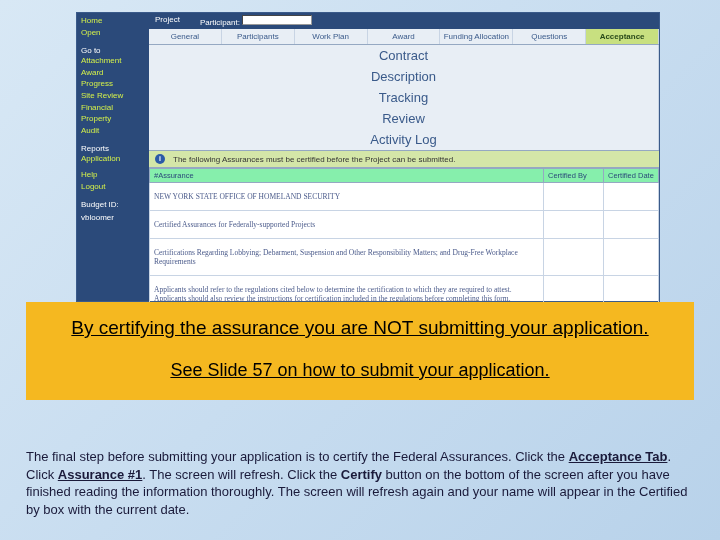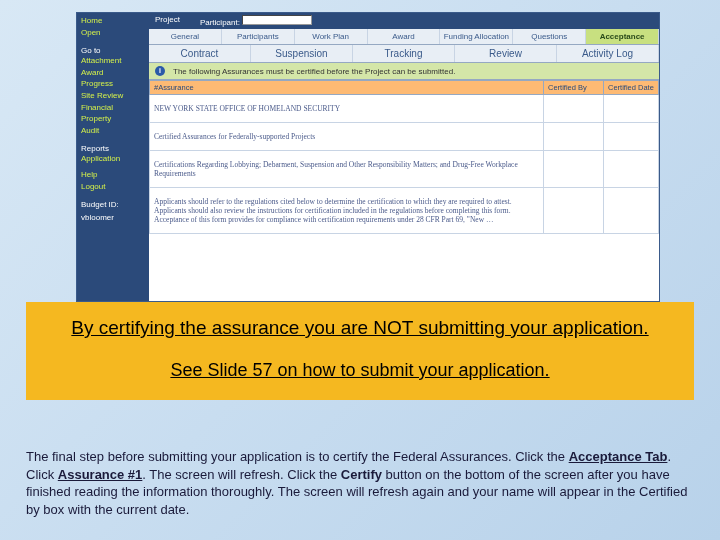--- a/index.html
+++ b/index.html
@@ -62,22 +62,23 @@
     height: 10px;
     display: inline-block;
   }
   .tabs {
     display: flex;
     font-size: 8px;
     border-bottom: 1px solid #95a8c2;
   }
   .tabs2 {
     display: flex;
-    font-size: 10px;
+    font-size: 13px;
     border-bottom: 1px solid #95a8c2;
+    flex-direction: column;
   }
   .tab {
     flex: 1;
     text-align: center;
     padding: 3px 2px;
     color: #3a5a8a;
     border-right: 1px solid #c8d4e4;
     background: #e8eef5;
     cursor: pointer;
   }
@@ -105,21 +106,21 @@
     text-align: center;
     line-height: 10px;
     font-weight: bold;
   }
   .assurance-table {
     width: 100%;
     font-size: 7.5px;
     border-collapse: collapse;
   }
   .assurance-table th {
-    background: #fdba74;
+    background: #86efac;
     color: #2b4a7a;
     padding: 2px 4px;
     text-align: left;
     border: 1px solid #95a8c2;
     font-weight: normal;
   }
   .assurance-table td {
     padding: 9px 4px;
     border: 1px solid #c8d4e4;
     color: #556080;
@@ -199,21 +200,21 @@
       <div class="tab">General</div>
       <div class="tab">Participants</div>
       <div class="tab">Work Plan</div>
       <div class="tab">Award</div>
       <div class="tab">Funding Allocation</div>
       <div class="tab">Questions</div>
       <div class="tab active">Acceptance</div>
     </div>
     <div class="tabs2">
       <div class="tab">Contract</div>
-      <div class="tab">Suspension</div>
+      <div class="tab">Description</div>
       <div class="tab">Tracking</div>
       <div class="tab">Review</div>
       <div class="tab">Activity Log</div>
     </div>
 
     <div class="notice-bar">
       <span class="info-icon">i</span>
       <span>The following Assurances must be certified before the Project can be submitted.</span>
     </div>
 

